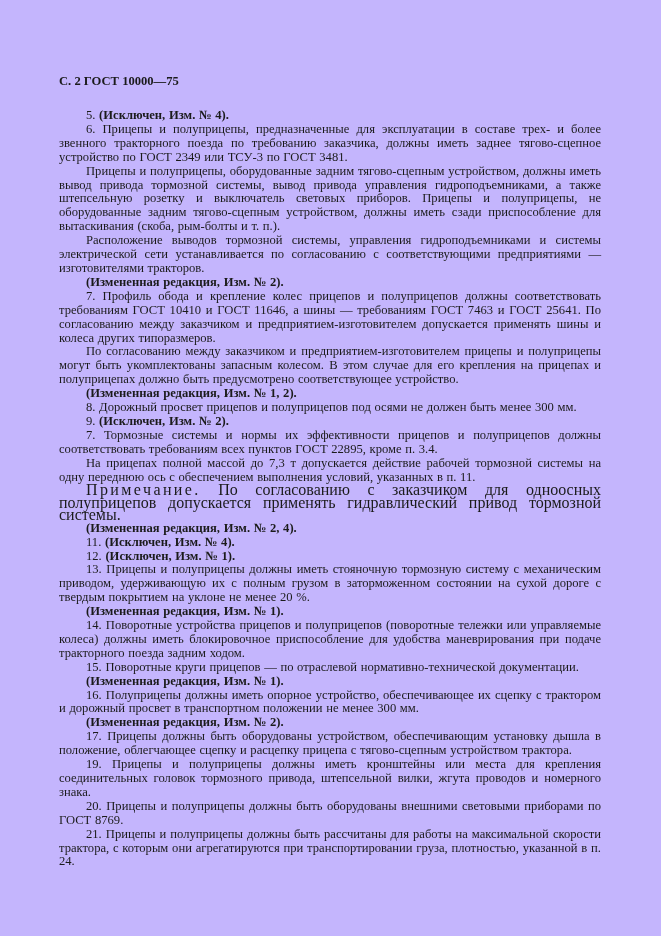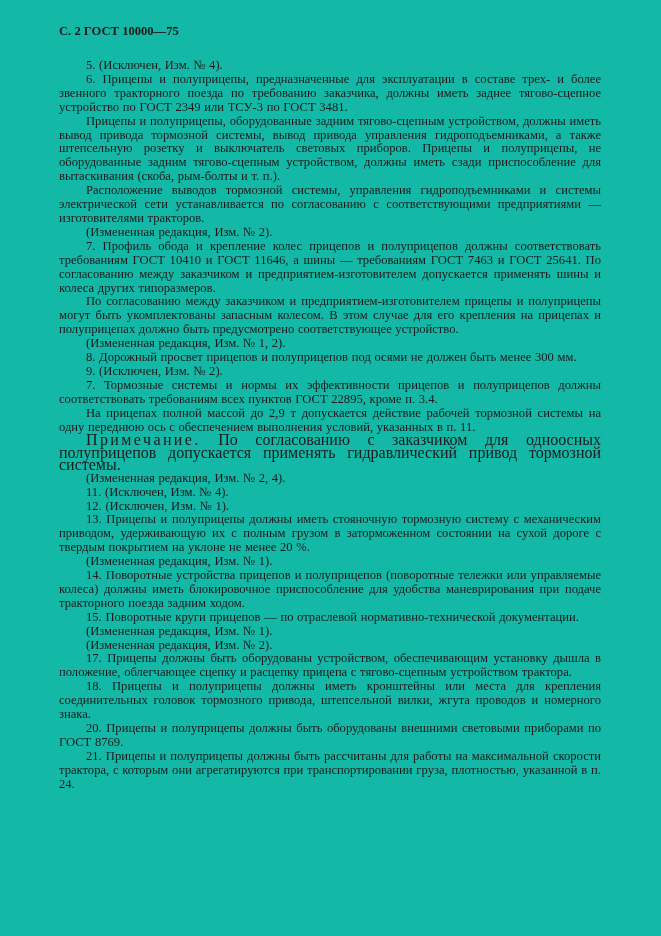--- a/index.html
+++ b/index.html
@@ -5,22 +5,22 @@
   html, body {
     margin: 0;
     padding: 0;
     background: #ffffff;
   }
   .page {
     position: relative;
     width: 661px;
     height: 936px;
     box-sizing: border-box;
-    background: #14b8a6;
-    padding: 24px 60px 0 59px;
+    background: #c4b5fd;
+    padding: 74px 60px 0 59px;
     font-family: "Liberation Serif", "DejaVu Serif", serif;
     color: #1b1b1b;
     overflow: hidden;
   }
   .doc-header {
     font-weight: bold;
     font-size: 12.6px;
     line-height: 14px;
     margin: 0 0 21px 0;
     text-align: left;
@@ -34,21 +34,21 @@
     text-indent: 27px;
     font-size: 12.6px;
     line-height: 13.9px;
     word-spacing: 0.5px;
   }
   .para.note {
     font-size: 16px;
     line-height: 12.4px;
   }
   .bold {
-    font-weight: normal;
+    font-weight: bold;
   }
   .spaced {
     letter-spacing: 2.4px;
   }
 </style>
 </head>
 <body>
 
 <div class="page">
   <div class="doc-header">С. 2 ГОСТ 10000—75</div>
@@ -57,29 +57,30 @@
       <p class="para"><span>6. Прицепы и полуприцепы, предназначенные для эксплуатации в составе трех- и более звенного тракторного поезда по требованию заказчика, должны иметь заднее тягово-сцепное устройство по ГОСТ 2349 или ТСУ-3 по ГОСТ 3481.</span></p>
       <p class="para"><span>Прицепы и полуприцепы, оборудованные задним тягово-сцепным устройством, должны иметь вывод привода тормозной системы, вывод привода управления гидроподъемниками, а также штепсельную розетку и выключатель световых приборов. Прицепы и полуприцепы, не оборудованные задним тягово-сцепным устройством, должны иметь сзади приспособление для вытаскивания (скоба, рым-болты и т. п.).</span></p>
       <p class="para"><span>Расположение выводов тормозной системы, управления гидроподъемниками и системы электрической сети устанавливается по согласованию с соответствующими предприятиями — изготовителями тракторов.</span></p>
       <p class="para"><span class="bold">(Измененная редакция, Изм. № 2).</span></p>
       <p class="para"><span>7. Профиль обода и крепление колес прицепов и полуприцепов должны соответствовать требованиям ГОСТ 10410 и ГОСТ 11646, а шины — требованиям ГОСТ 7463 и ГОСТ 25641. По согласованию между заказчиком и предприятием-изготовителем допускается применять шины и колеса других типоразмеров.</span></p>
       <p class="para"><span>По согласованию между заказчиком и предприятием-изготовителем прицепы и полуприцепы могут быть укомплектованы запасным колесом. В этом случае для его крепления на прицепах и полуприцепах должно быть предусмотрено соответствующее устройство.</span></p>
       <p class="para"><span class="bold">(Измененная редакция, Изм. № 1, 2).</span></p>
       <p class="para"><span>8. Дорожный просвет прицепов и полуприцепов под осями не должен быть менее 300 мм.</span></p>
       <p class="para"><span>9. </span><span class="bold">(Исключен, Изм. № 2).</span></p>
       <p class="para"><span>7. Тормозные системы и нормы их эффективности прицепов и полуприцепов должны соответствовать требованиям всех пунктов ГОСТ 22895, кроме п. 3.4.</span></p>
-      <p class="para"><span>На прицепах полной массой до 2,9 т допускается действие рабочей тормозной системы на одну переднюю ось с обеспечением выполнения условий, указанных в п. 11.</span></p>
+      <p class="para"><span>На прицепах полной массой до 7,3 т допускается действие рабочей тормозной системы на одну переднюю ось с обеспечением выполнения условий, указанных в п. 11.</span></p>
       <p class="para note"><span class="spaced">Примечание.</span><span> По согласованию с заказчиком для одноосных полуприцепов допускается применять гидравлический привод тормозной системы.</span></p>
       <p class="para"><span class="bold">(Измененная редакция, Изм. № 2, 4).</span></p>
       <p class="para"><span>11. </span><span class="bold">(Исключен, Изм. № 4).</span></p>
       <p class="para"><span>12. </span><span class="bold">(Исключен, Изм. № 1).</span></p>
       <p class="para"><span>13. Прицепы и полуприцепы должны иметь стояночную тормозную систему с механическим приводом, удерживающую их с полным грузом в заторможенном состоянии на сухой дороге с твердым покрытием на уклоне не менее 20 %.</span></p>
       <p class="para"><span class="bold">(Измененная редакция, Изм. № 1).</span></p>
       <p class="para"><span>14. Поворотные устройства прицепов и полуприцепов (поворотные тележки или управляемые колеса) должны иметь блокировочное приспособление для удобства маневрирования при подаче тракторного поезда задним ходом.</span></p>
       <p class="para"><span>15. Поворотные круги прицепов — по отраслевой нормативно-технической документации.</span></p>
       <p class="para"><span class="bold">(Измененная редакция, Изм. № 1).</span></p>
+      <p class="para"><span>16. Полуприцепы должны иметь опорное устройство, обеспечивающее их сцепку с трактором и дорожный просвет в транспортном положении не менее 300 мм.</span></p>
       <p class="para"><span class="bold">(Измененная редакция, Изм. № 2).</span></p>
       <p class="para"><span>17. Прицепы должны быть оборудованы устройством, обеспечивающим установку дышла в положение, облегчающее сцепку и расцепку прицепа с тягово-сцепным устройством трактора.</span></p>
-      <p class="para"><span>18. Прицепы и полуприцепы должны иметь кронштейны или места для крепления соединительных головок тормозного привода, штепсельной вилки, жгута проводов и номерного знака.</span></p>
+      <p class="para"><span>19. Прицепы и полуприцепы должны иметь кронштейны или места для крепления соединительных головок тормозного привода, штепсельной вилки, жгута проводов и номерного знака.</span></p>
       <p class="para"><span>20. Прицепы и полуприцепы должны быть оборудованы внешними световыми приборами по ГОСТ 8769.</span></p>
       <p class="para"><span>21. Прицепы и полуприцепы должны быть рассчитаны для работы на максимальной скорости трактора, с которым они агрегатируются при транспортировании груза, плотностью, указанной в п. 24.</span></p>
     </main>
 </div>
 
 </body></html>

